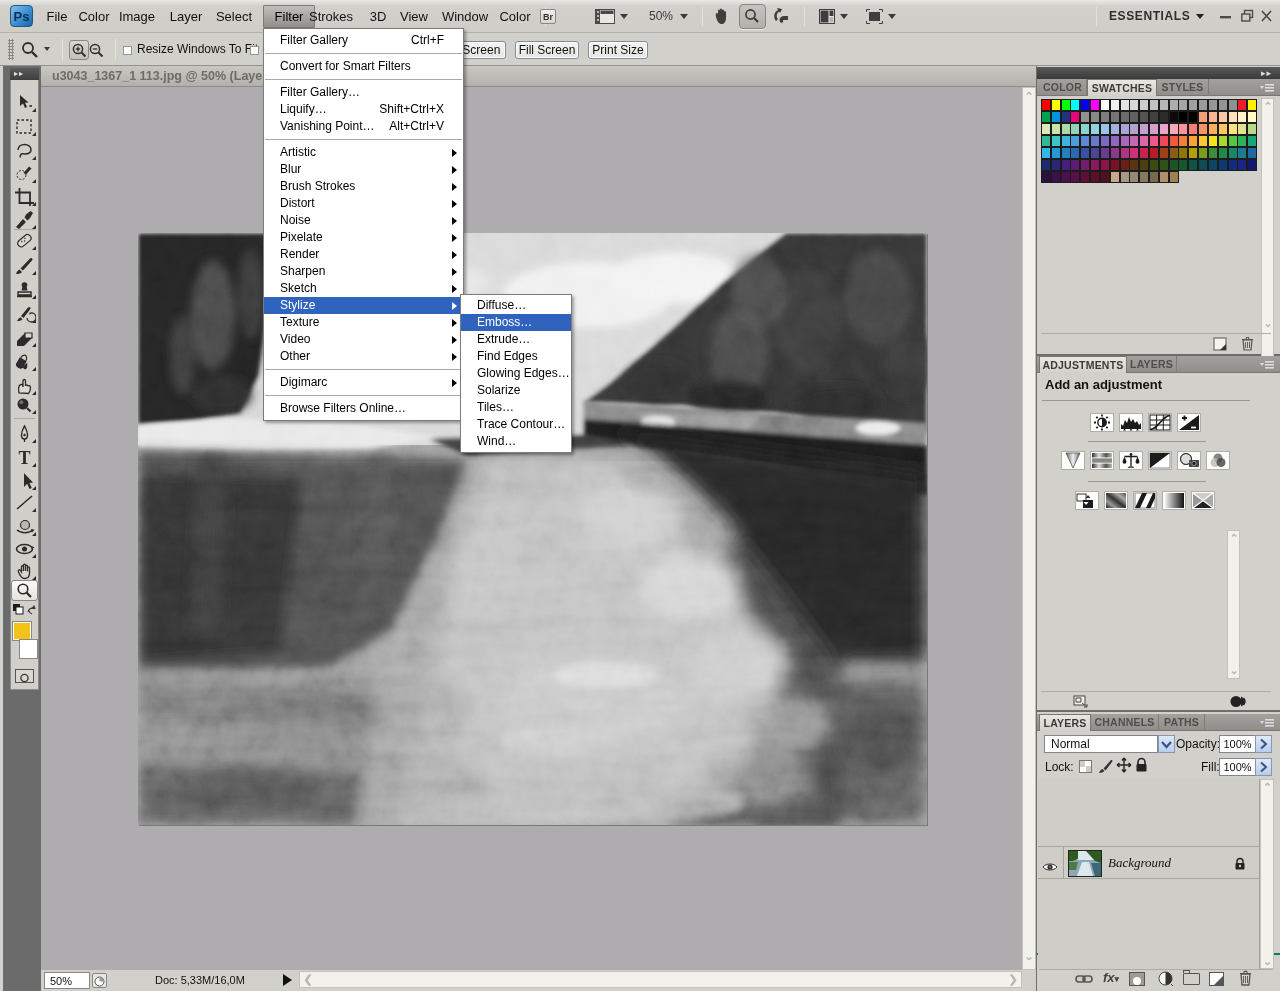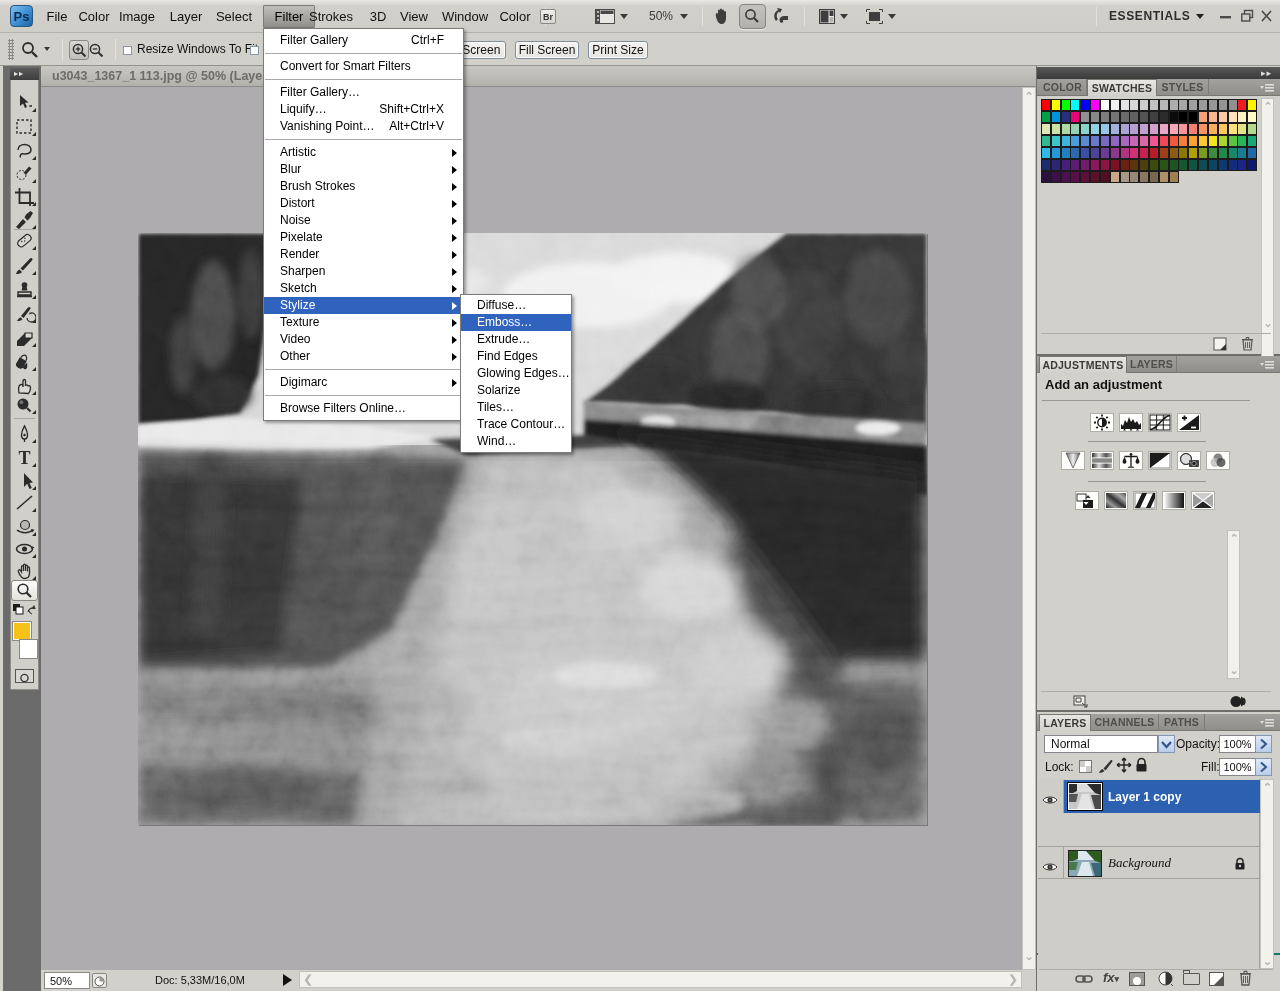--- a/index.html
+++ b/index.html
@@ -800,40 +800,20 @@
 <svg style="position:absolute;left:98px;top:45px" width="13" height="16" viewBox="0 0 13 16">
       <path d="M3 7 L3 5 a3.5 3.5 0 0 1 7 0 L10 7" fill="none" stroke="#222" stroke-width="1.6"></path>
       <rect x="1.5" y="7" width="10" height="7.5" rx="1" fill="#222"></rect>
     </svg>
 <span style="position:absolute;left:164px;top:46px;font-size:12px;line-height:18px;color:#111">Fill:</span>
 <div class="field" style="left:182px;top:46px;width:37px;height:18px;text-align:center;line-height:17px;font-size:11px">100%</div>
 <div class="bluebtn" style="left:218px;top:46px;width:17px;height:18px"><svg width="15" height="16" viewBox="0 0 15 16">
         <path d="M5 3.5 l5 4.5 l-5 4.5" fill="none" stroke="#335588" stroke-width="2"></path>
       </svg></div>
 <div style="position:absolute;left:1px;top:67px;width:222px;height:190px;background:#cfcdc8;border-right:1px solid #a5a39e"></div>
-<div class="lrow" style="left:1px;top:68px">
-      <div class="eyebox">
-        <div style="position:absolute;left:4px;top:11px"><svg width="16" height="10" viewBox="0 0 16 10">
-            <path d="M1 5 C4 1 12 1 15 5 C12 9 4 9 1 5 Z" fill="#fdfdfb" stroke="#333"></path>
-            <circle cx="8" cy="5" r="2.6" fill="#333"></circle>
-            <circle cx="8" cy="5" r="1" fill="#777"></circle>
-          </svg></div>
-      </div>
-      <div style="position:absolute;left:26px;top:0;width:196px;height:33px;background:#2c60b0"></div>
-      <div class="thumb" style="border:1px solid #fff;outline:1px solid #000"><svg width="32" height="25" viewBox="0 0 32 25">
-          <rect width="32" height="25" fill="#c8c8c8"></rect>
-          <rect width="32" height="8" fill="#ddd"></rect>
-          <path d="M0 0 h8 v7 L4 9 L0 9 Z" fill="#2c2c2c"></path>
-          <path d="M32 0 h-14 l8 9 l6 2 Z" fill="#2c2c2c"></path>
-          <path d="M0 10 h9 l-2 8 H0 Z" fill="#555"></path>
-          <path d="M32 11 h-10 l4 14 h6 Z" fill="#4a4a4a"></path>
-          <path d="M13 10 L20 10 L24 25 L8 25 Z" fill="#e4e4e4"></path>
-        </svg></div>
-      <div class="lname" style="color:#fff;font-weight:bold">Layer 1 copy</div>
-    </div>
 <div class="lrow" style="left:1px;top:134px;border-top:1px solid #a5a39e;border-bottom:1px solid #a5a39e">
       <div class="eyebox">
         <div style="position:absolute;left:4px;top:11px"><svg width="16" height="10" viewBox="0 0 16 10">
             <path d="M1 5 C4 1 12 1 15 5 C12 9 4 9 1 5 Z" fill="#fdfdfb" stroke="#333"></path>
             <circle cx="8" cy="5" r="2.6" fill="#333"></circle>
             <circle cx="8" cy="5" r="1" fill="#777"></circle>
           </svg></div>
       </div>
       <div class="thumb" style="border:1px solid #222"><svg width="32" height="25" viewBox="0 0 32 25">
           <rect width="32" height="25" fill="#8aa8b8"></rect>

